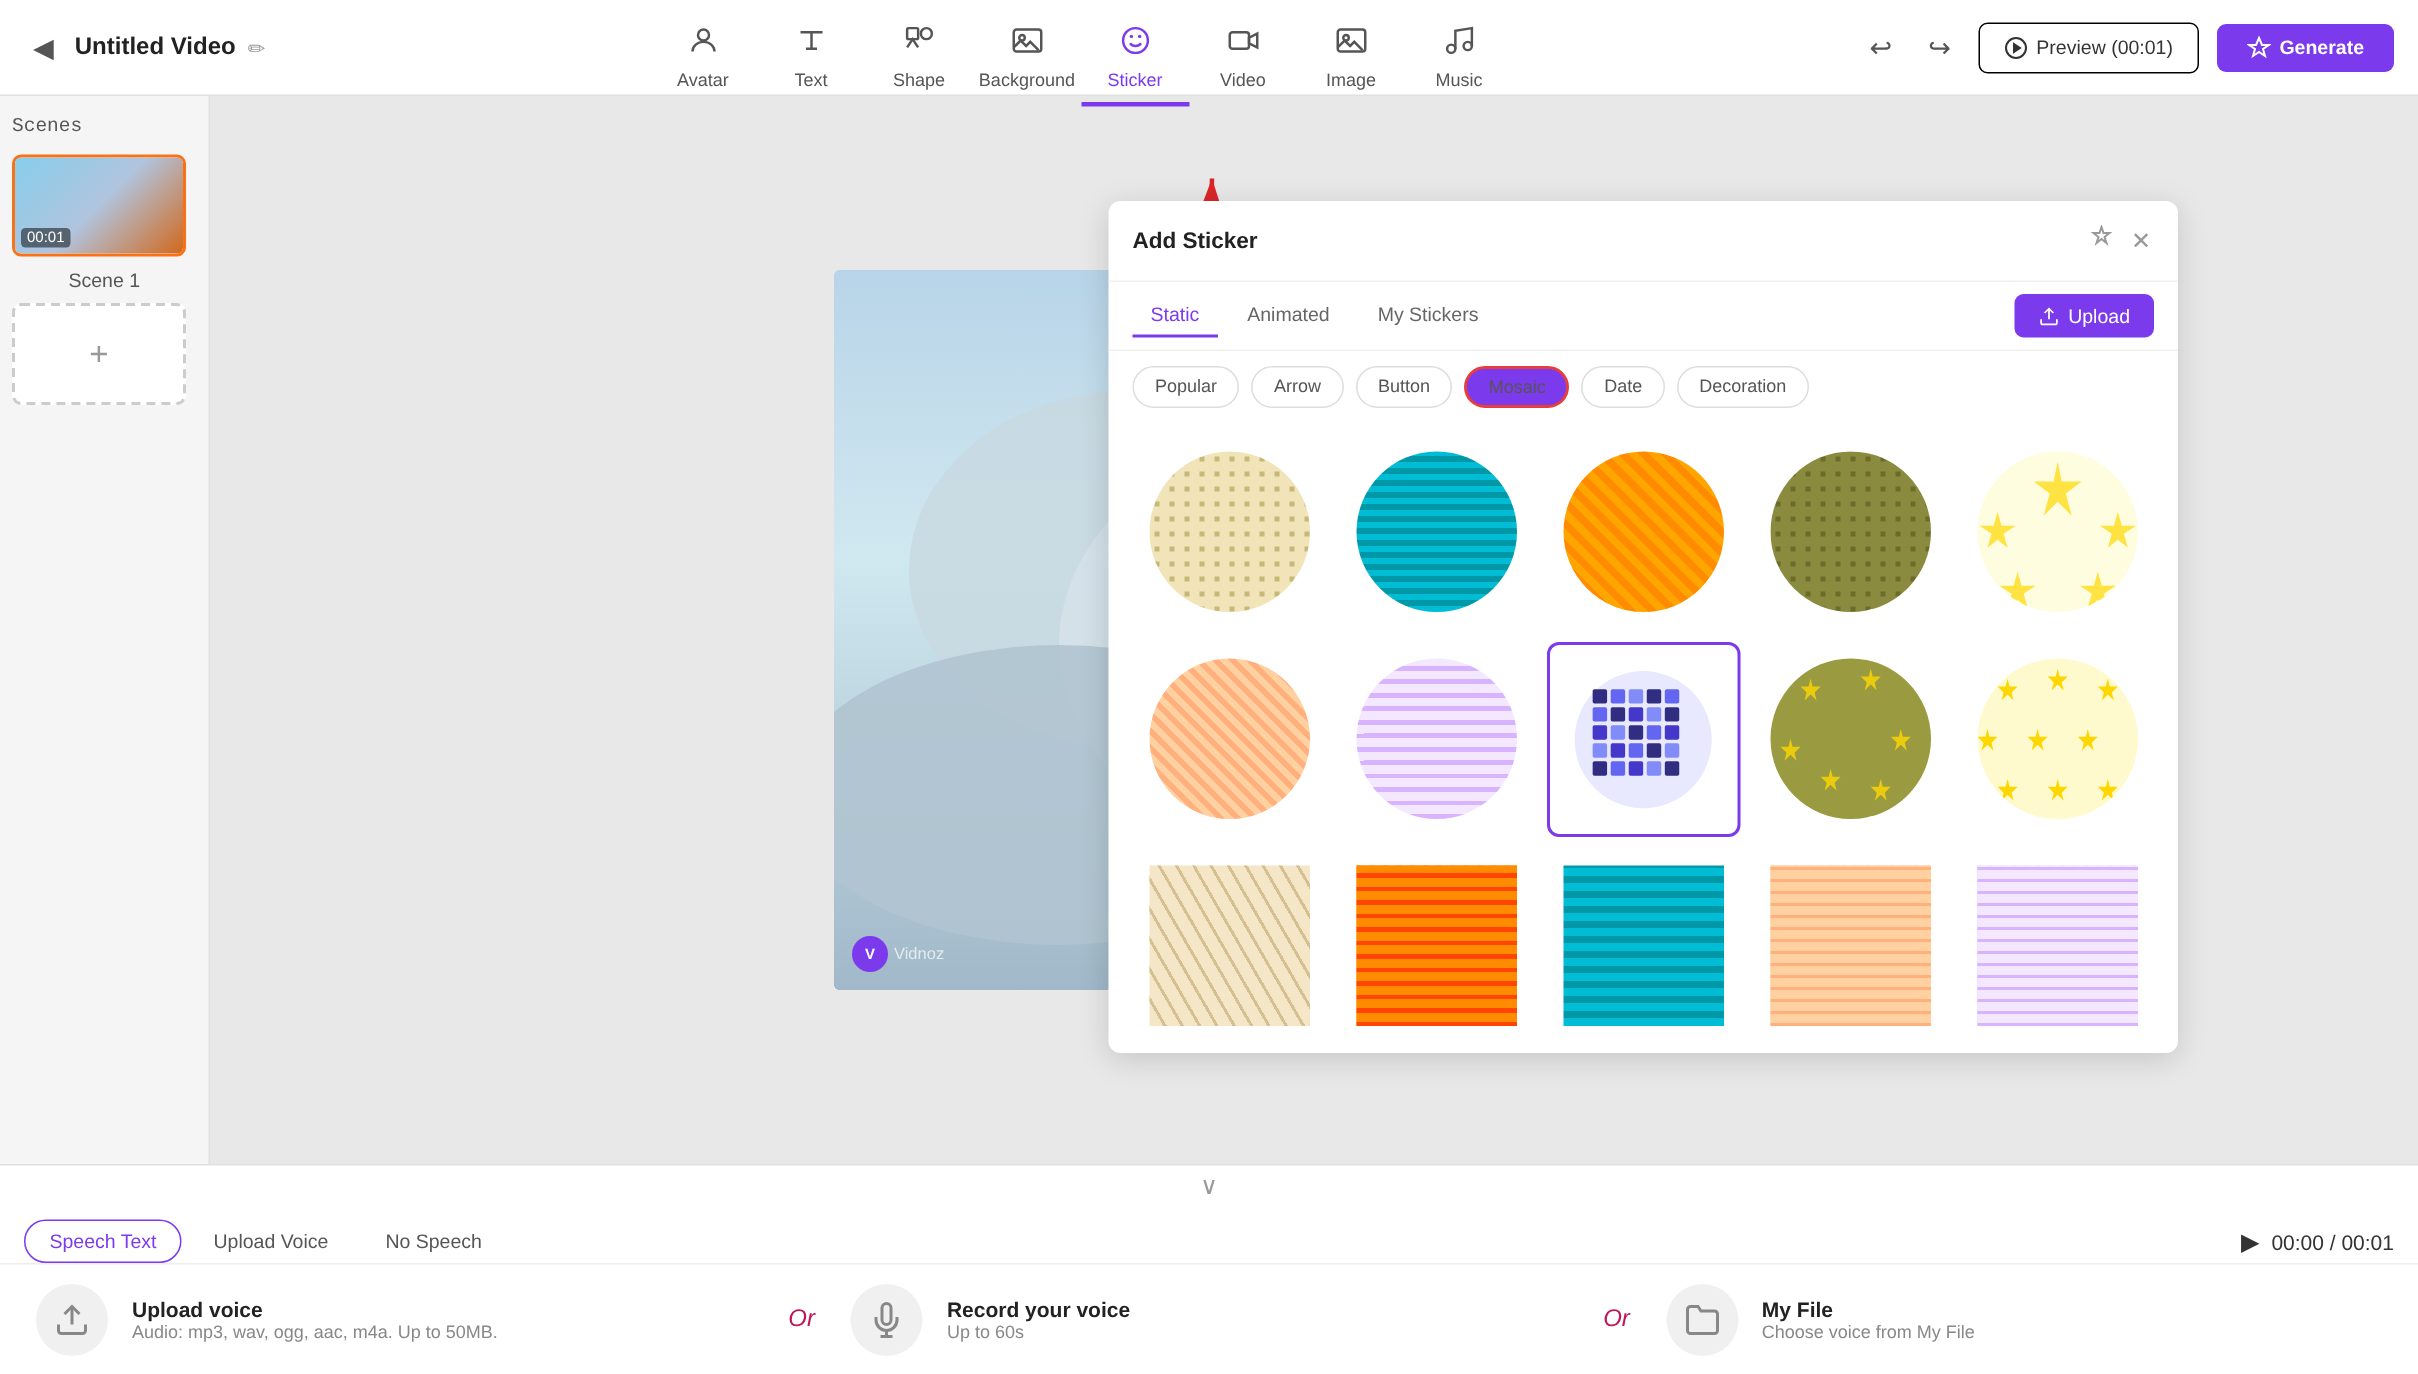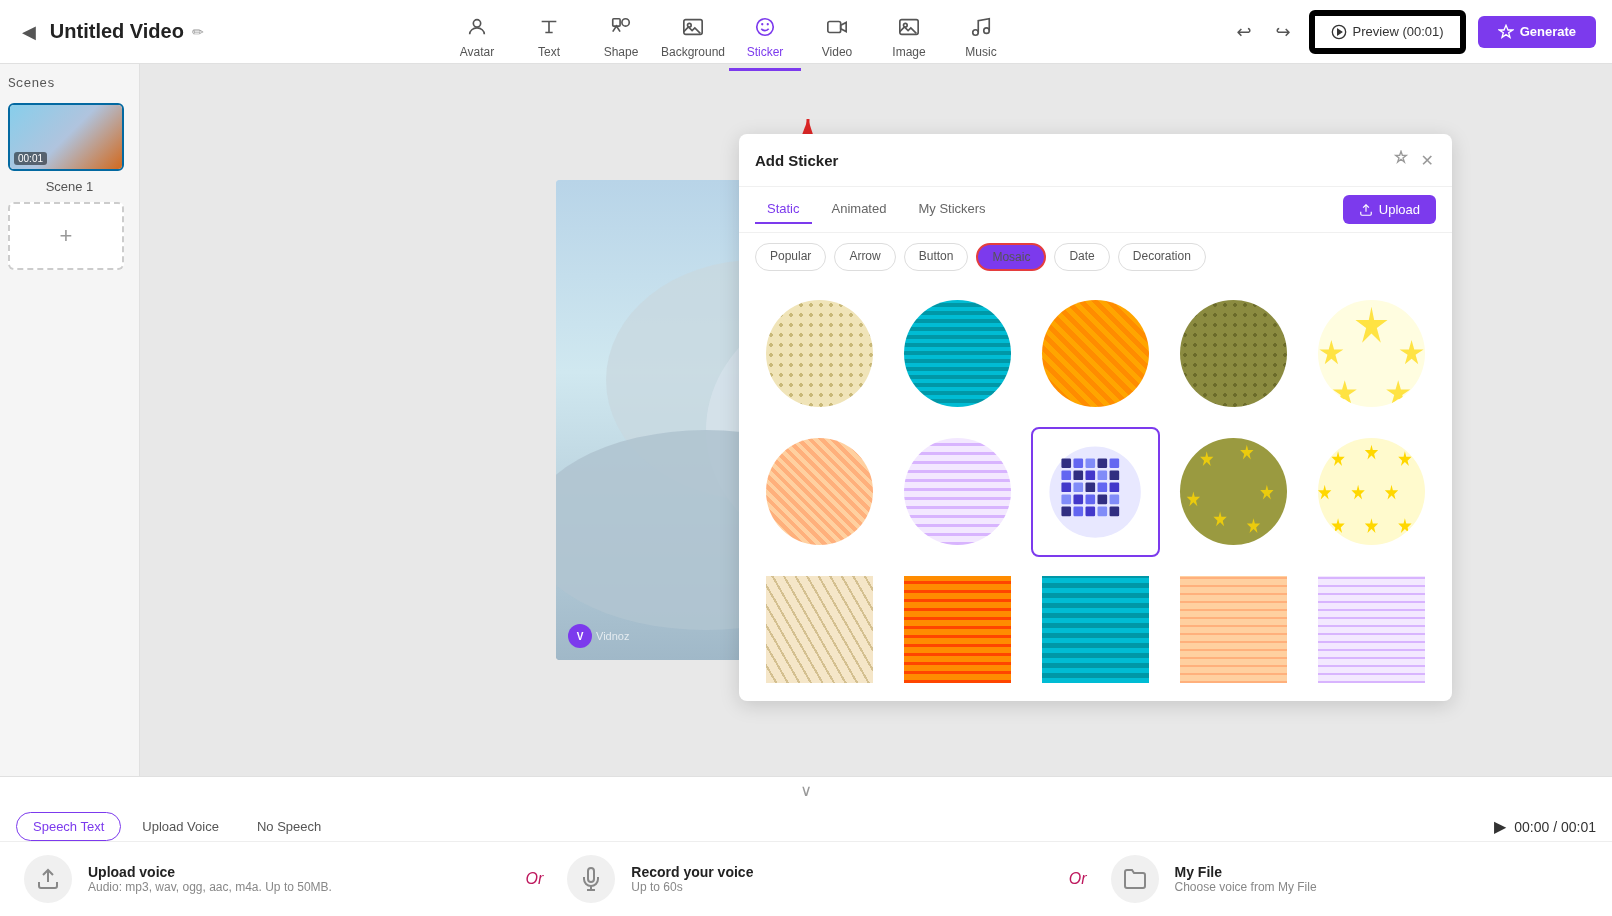--- a/index.html
+++ b/index.html
@@ -6,53 +6,53 @@
     body { font-family: -apple-system, BlinkMacSystemFont, 'Segoe UI', sans-serif; background: #f0f0f0; width: 1612px; height: 916px; overflow: hidden; }
 
     
     .toolbar {
       display: flex; align-items: center; height: 64px; background: #fff;
       border-bottom: 1px solid #e0e0e0; padding: 0 16px; gap: 0;
       position: relative; z-index: 10;
     }
     .toolbar-left { display: flex; align-items: center; gap: 8px; margin-right: 24px; }
     .back-btn { background: none; border: none; cursor: pointer; font-size: 18px; color: #555; padding: 6px; }
-    .project-title { font-size: 20px; font-weight: 600; color: #222; }
+    .project-title { font-size: 16px; font-weight: 600; color: #222; }
     .edit-icon { color: #999; font-size: 14px; cursor: pointer; }
     .toolbar-center { display: flex; flex: 1; justify-content: center; gap: 0; margin-top: 15px; }
     .tool-item {
       display: flex; flex-direction: column; align-items: center; justify-content: center;
       width: 72px; height: 64px; cursor: pointer; color: #555; font-size: 12px; gap: 2px;
       border-bottom: 3px solid transparent; transition: all 0.2s;
     }
     .tool-item.active { color: #7c3aed; border-bottom: 3px solid #7c3aed; }
     .tool-icon { font-size: 20px; }
     .toolbar-right { display: flex; align-items: center; gap: 12px; }
     .undo-btn, .redo-btn { background: none; border: none; cursor: pointer; font-size: 18px; color: #555; padding: 6px; }
     .preview-btn {
       display: flex; align-items: center; gap: 6px; padding: 8px 16px;
-      border: 6px solid #000000; border-radius: 6px; background: #fff; cursor: pointer; font-size: 13px; color: #333;
+      border: 1px solid #000000; border-radius: 6px; background: #fff; cursor: pointer; font-size: 13px; color: #333;
     }
     .generate-btn {
       display: flex; align-items: center; gap: 6px; padding: 8px 20px;
       background: #7c3aed; border: none; border-radius: 6px; cursor: pointer; font-size: 13px; color: #fff; font-weight: 600;
     }
 
     
     .main-area { display: flex; height: calc(916px - 64px - 140px); }
 
     
     .scenes-sidebar {
       width: 140px; background: #f5f5f5; border-right: 1px solid #e0e0e0;
       padding: 12px 8px; display: flex; flex-direction: column; gap: 8px;
     }
     .scenes-title { font-size: 13px; color: #555; margin-bottom: 4px; font-weight: 500; font-family: Liberation Mono, monospace; }
     .scene-thumb {
       width: 116px; height: 68px; border-radius: 6px; overflow: hidden;
-      border: 2px solid #0369a1; cursor: pointer; position: relative;
+      border: 2px solid #f97316; cursor: pointer; position: relative;
     }
     .scene-thumb-bg {
       width: 100%; height: 100%; background: linear-gradient(135deg, #87ceeb 0%, #b0c4de 50%, #d2691e 100%);
       display: flex; align-items: flex-end; padding: 4px;
     }
     .scene-time { font-size: 10px; color: #fff; background: rgba(0,0,0,0.5); padding: 1px 4px; border-radius: 3px; }
     .scene-label { font-size: 13px; color: #555; text-align: center; }
     .add-scene-btn {
       width: 116px; height: 68px; border: 2px dashed #ccc; border-radius: 6px;
       display: flex; align-items: center; justify-content: center; cursor: pointer; color: #999; font-size: 22px;

